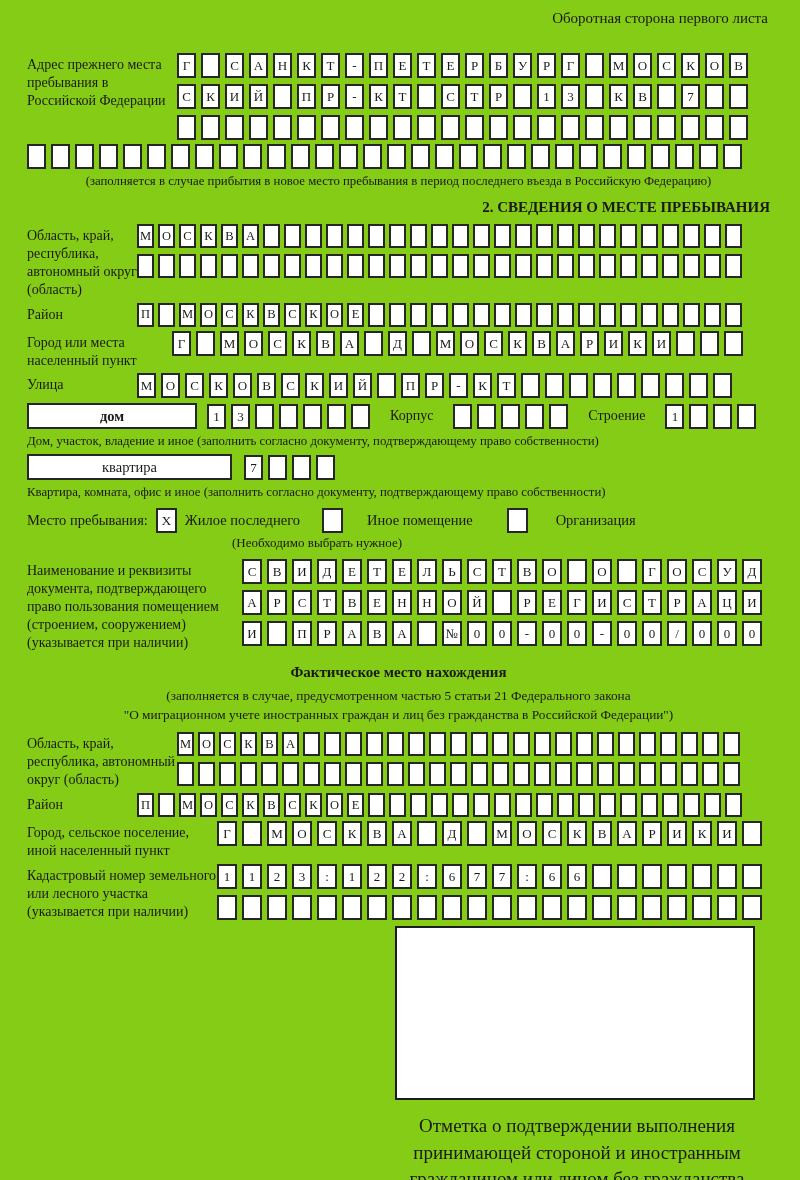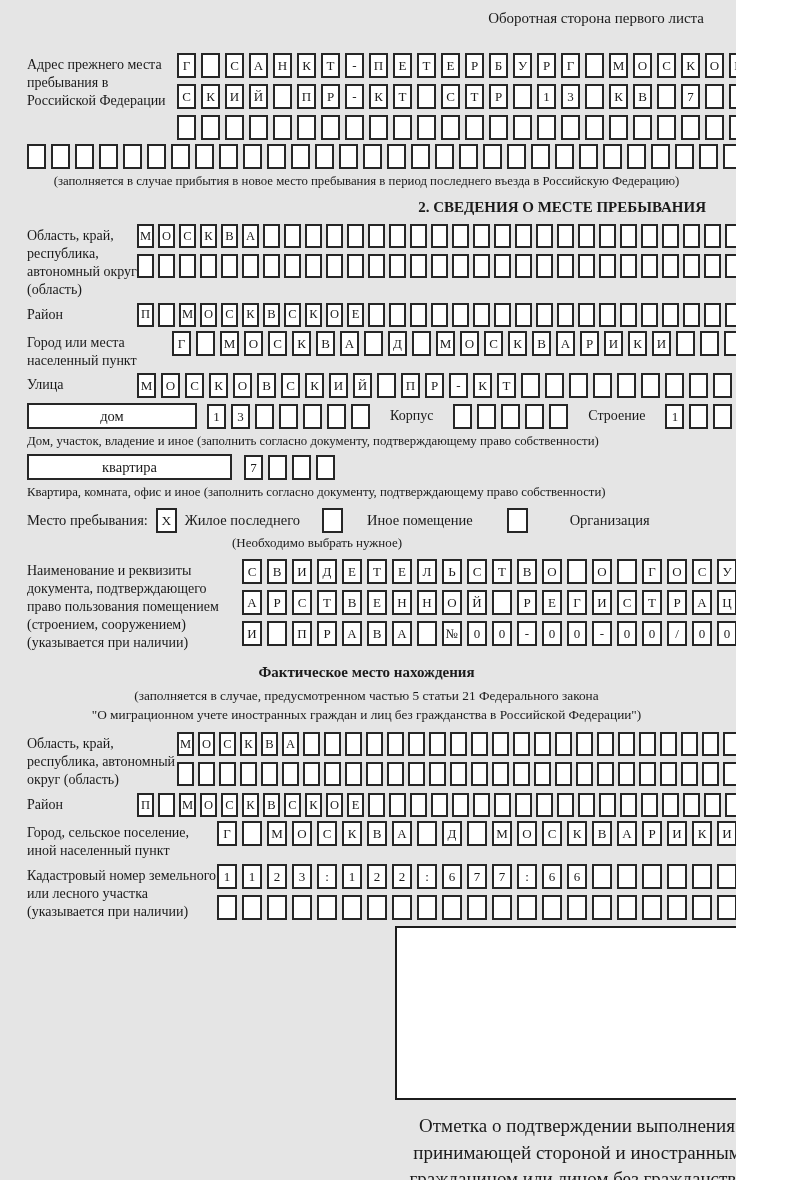--- a/index.html
+++ b/index.html
@@ -1,21 +1,21 @@
 <!DOCTYPE html>
 <html><head>
 <meta charset="utf-8">
 <style>
   html,body{margin:0;padding:0;background:#fff;}
   .page{
     position:relative;
-    width:736px;height:1180px;
+    width:800px;height:1180px;
     box-sizing:border-box;
     padding:10px 30px 0 27px;
-    background:#e5e5e5;
+    background:#84cc16;
     color:#1a1a1a;
     font-family:"Liberation Serif","DejaVu Serif",serif;
     overflow:hidden;
   }
   .header-note{ text-align:right; font-size:15px; margin-bottom:26px; padding-right:2px;}
 
   .frow{display:flex; align-items:flex-start; margin-bottom:4px;}
   .lbl{font-size:14px; line-height:1.28; padding-top:3px; flex-shrink:0;}
   .w150{width:150px;} .w110{width:110px;} .w145{width:145px;} .w215{width:215px;} .w190{width:190px;}
 
@@ -354,21 +354,21 @@
         <span class="cbox"></span>
         <span class="cbox"></span>
         <span class="cbox"></span>
         <span class="cbox"></span>
         <span class="cbox"></span>
         <span class="cbox"></span>
       </div>
   </div>
 
   <div class="inline-row">
-    <div class="wide-box" style="width:170px;">дом</div>
+    <div class="wide-box" style="width:170px;font-weight:bold;">дом</div>
     <div class="boxrow" style="margin-left:10px;">
         <span class="cbox">1</span>
         <span class="cbox">3</span>
         <span class="cbox"></span>
         <span class="cbox"></span>
         <span class="cbox"></span>
         <span class="cbox"></span>
         <span class="cbox"></span>
       </div>
     <div class="smalllbl">Корпус</div>
@@ -400,21 +400,21 @@
   </div>
   <div class="caption">Квартира, комната, офис и иное (заполнить согласно документу, подтверждающему право собственности)</div>
 
   <div class="mesto-row">
     <span>Место пребывания:</span>
     <span class="chk" style="margin-left:8px;">X</span>
     <span style="margin-left:8px;">Жилое последнего</span>
     <span class="chk" style="margin-left:22px;"></span>
     <span style="margin-left:24px;">Иное помещение</span>
     <span class="chk" style="margin-left:34px;"></span>
-    <span style="margin-left:42px;">Организация</span>
+    <span style="margin-left:28px;">Организация</span>
   </div>
   <div class="mesto-note">(Необходимо выбрать нужное)</div>
 
   <div class="frow">
     <div class="lbl w215">Наименование и реквизиты документа, подтверждающего право пользования помещением (строением, сооружением) (указывается при наличии)</div>
     <div class="rowstack">
       <div class="boxrow bxd">
           <span class="cbox">С</span>
           <span class="cbox">В</span>
           <span class="cbox">И</span>

